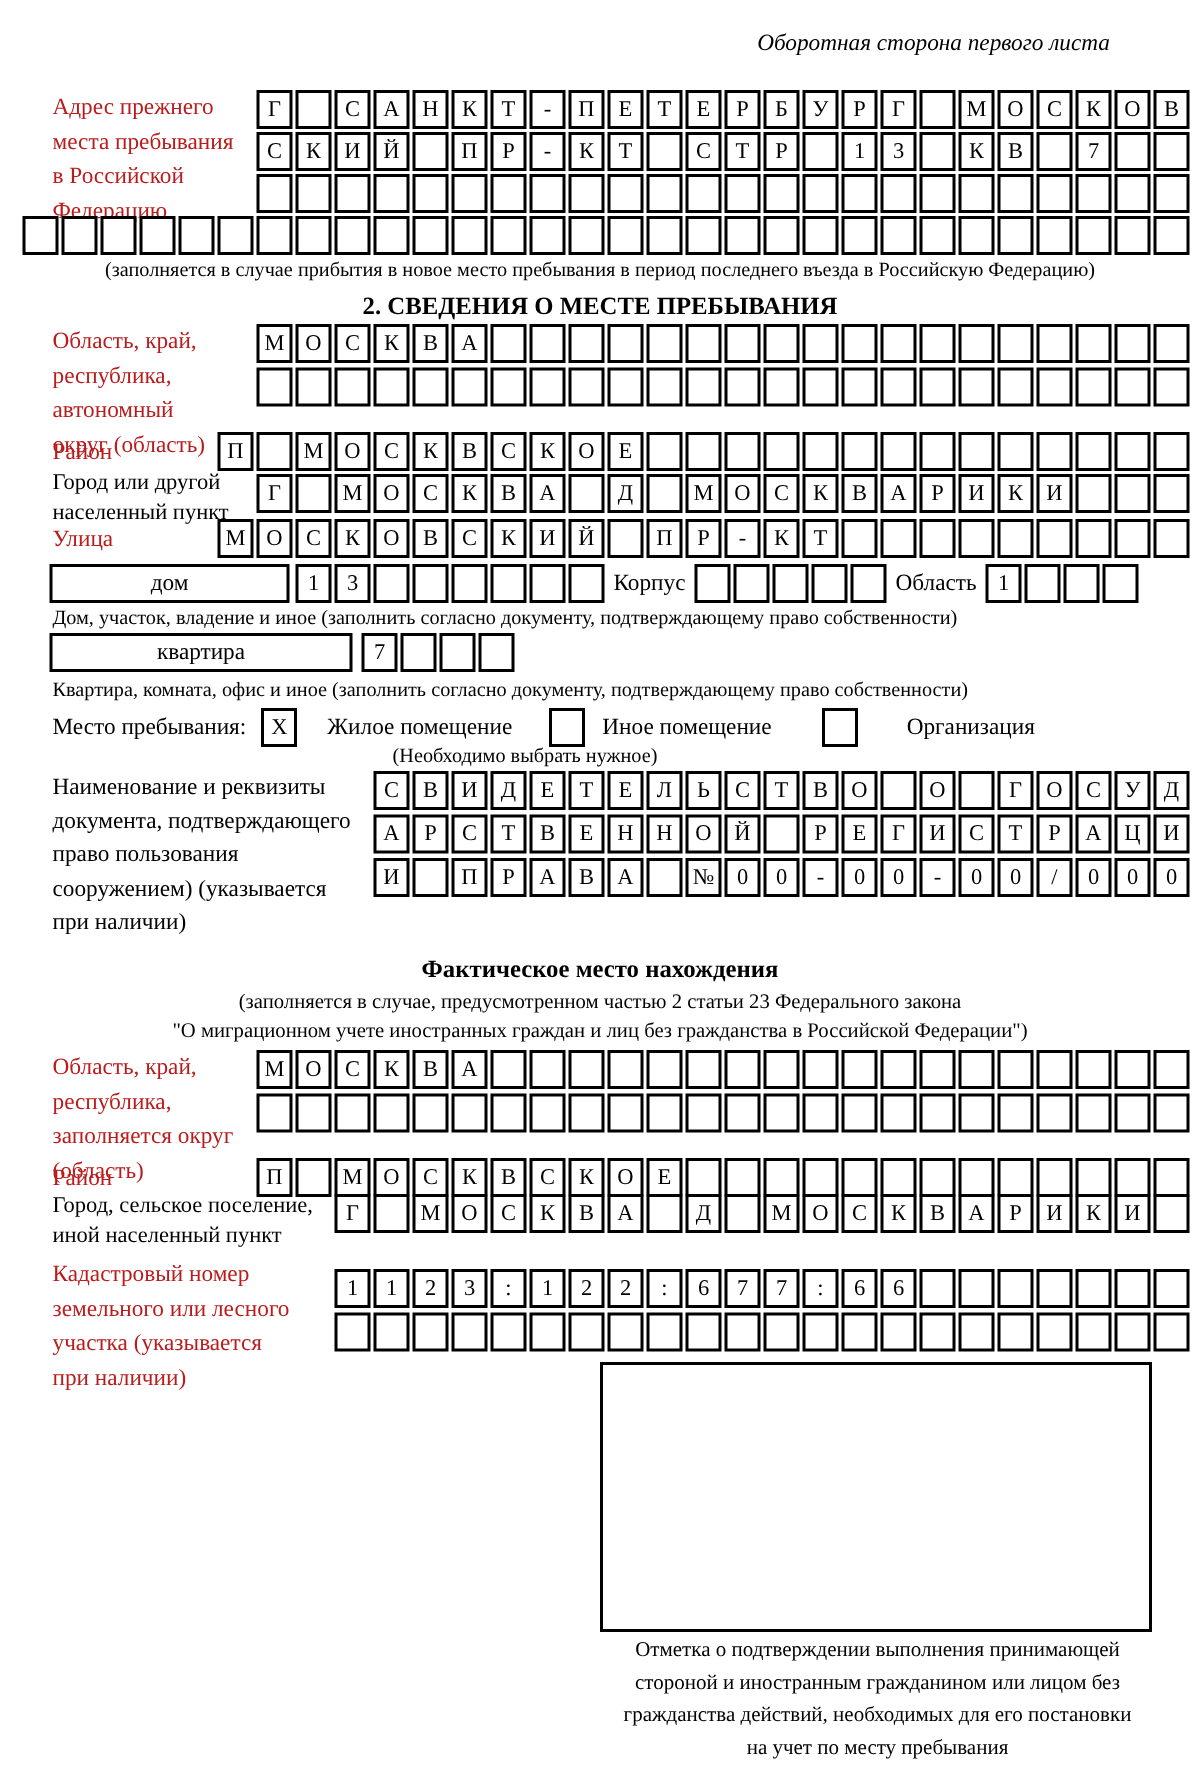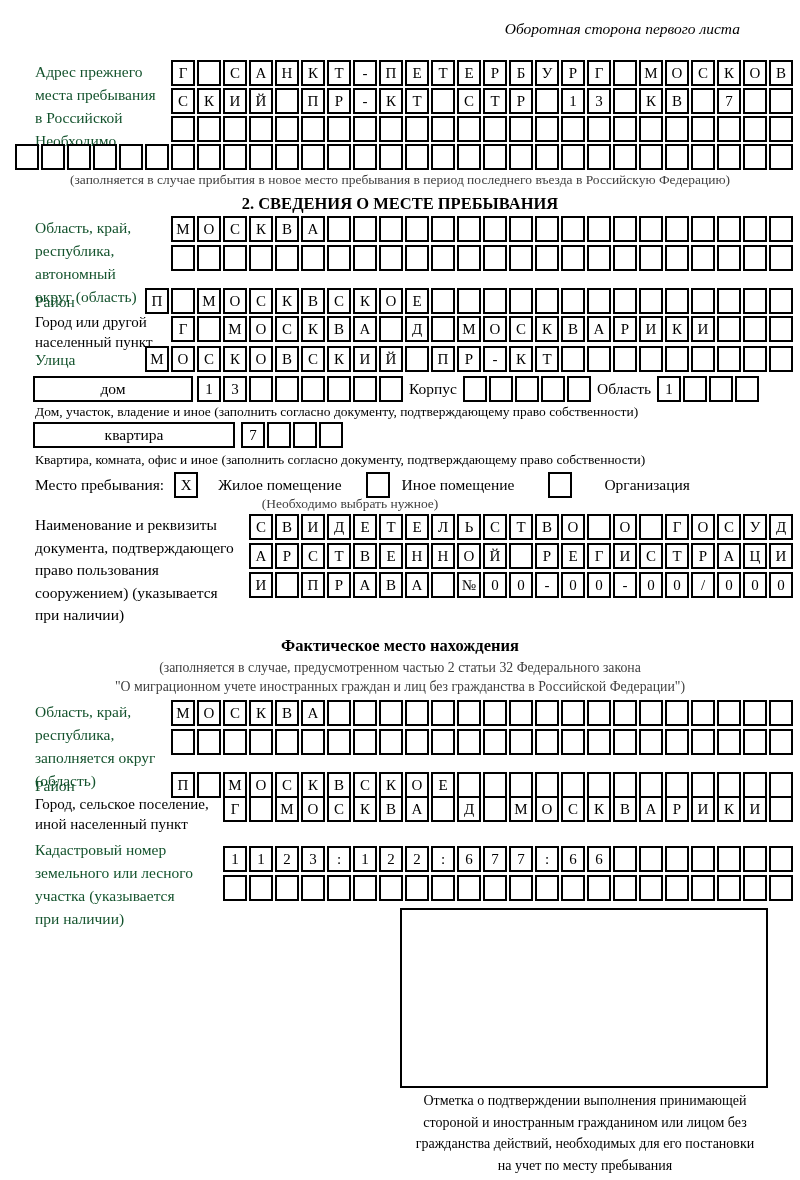--- a/index.html
+++ b/index.html
@@ -2,23 +2,23 @@
 <html><head>
 <meta charset="utf-8">
 <style>
   html,body{margin:0;padding:0;background:#ffffff;}
   #page{
     position:relative;width:800px;height:1180px;background:#ffffff;
     font-family:"Liberation Serif","DejaVu Serif",serif;color:#000;
     overflow:hidden;
   }
   .abs{position:absolute;}
-  .lbl{font-size:15.5px;line-height:23px;color:#14532d;}
+  .lbl{font-size:15.5px;line-height:23px;color:#b91c1c;}
   .lbl2{font-size:15px;line-height:20px;color:#000;}
-  .note{font-size:13.5px;text-align:center;width:100%;color:#404040;}
+  .note{font-size:13.5px;text-align:center;width:100%;color:#000000;}
   .sect-title{font-size:16.5px;font-weight:bold;text-align:center;width:100%;color:#000;}
   .boxrow{position:absolute;display:flex;}
   .cell{
     flex:0 0 auto;width:24px;height:26px;box-sizing:border-box;
     border:2px solid #000;margin-right:2px;background:#fff;
     display:flex;align-items:center;justify-content:center;
     font-size:15px;line-height:1;font-family:"Liberation Serif","DejaVu Serif",serif;
   }
   .widebox{
     flex:0 0 auto;height:26px;box-sizing:border-box;border:2px solid #000;background:#fff;
@@ -37,21 +37,21 @@
 <body>
 
 <div id="page">
 
   <div class="abs" style="top:20px;right:60px;font-size:15.5px;font-style:italic;">Оборотная сторона первого листа</div>
 
   <div class="abs lbl" style="top:60px;left:35px;">
     <div>Адрес прежнего</div>
     <div>места пребывания</div>
     <div>в Российской</div>
-    <div>Необходимо</div>
+    <div>Федерацию</div>
   </div>
   <div class="boxrow" style="top:60px;right:5px;">
       <span class="cell">Г</span>
       <span class="cell"></span>
       <span class="cell">С</span>
       <span class="cell">А</span>
       <span class="cell">Н</span>
       <span class="cell">К</span>
       <span class="cell">Т</span>
       <span class="cell">-</span>
@@ -431,21 +431,21 @@
       <span class="cell">-</span>
       <span class="cell">0</span>
       <span class="cell">0</span>
       <span class="cell">/</span>
       <span class="cell">0</span>
       <span class="cell">0</span>
       <span class="cell">0</span>
     </div>
 
   <div class="abs sect-title" style="top:636px;left:0;">Фактическое место нахождения</div>
-  <div class="abs note" style="top:660px;left:0;font-size:13.8px;">(заполняется в случае, предусмотренном частью 2 статьи 32 Федерального закона</div>
+  <div class="abs note" style="top:660px;left:0;font-size:13.8px;">(заполняется в случае, предусмотренном частью 2 статьи 23 Федерального закона</div>
   <div class="abs note" style="top:679px;left:0;font-size:13.8px;">"О миграционном учете иностранных граждан и лиц без гражданства в Российской Федерации")</div>
 
   <div class="abs lbl" style="top:700px;left:35px;">
     <div>Область, край,</div>
     <div>республика,</div>
     <div>заполняется округ</div>
     <div>(область)</div>
   </div>
   <div class="boxrow" style="top:700px;right:5px;">
       <span class="cell">М</span>

